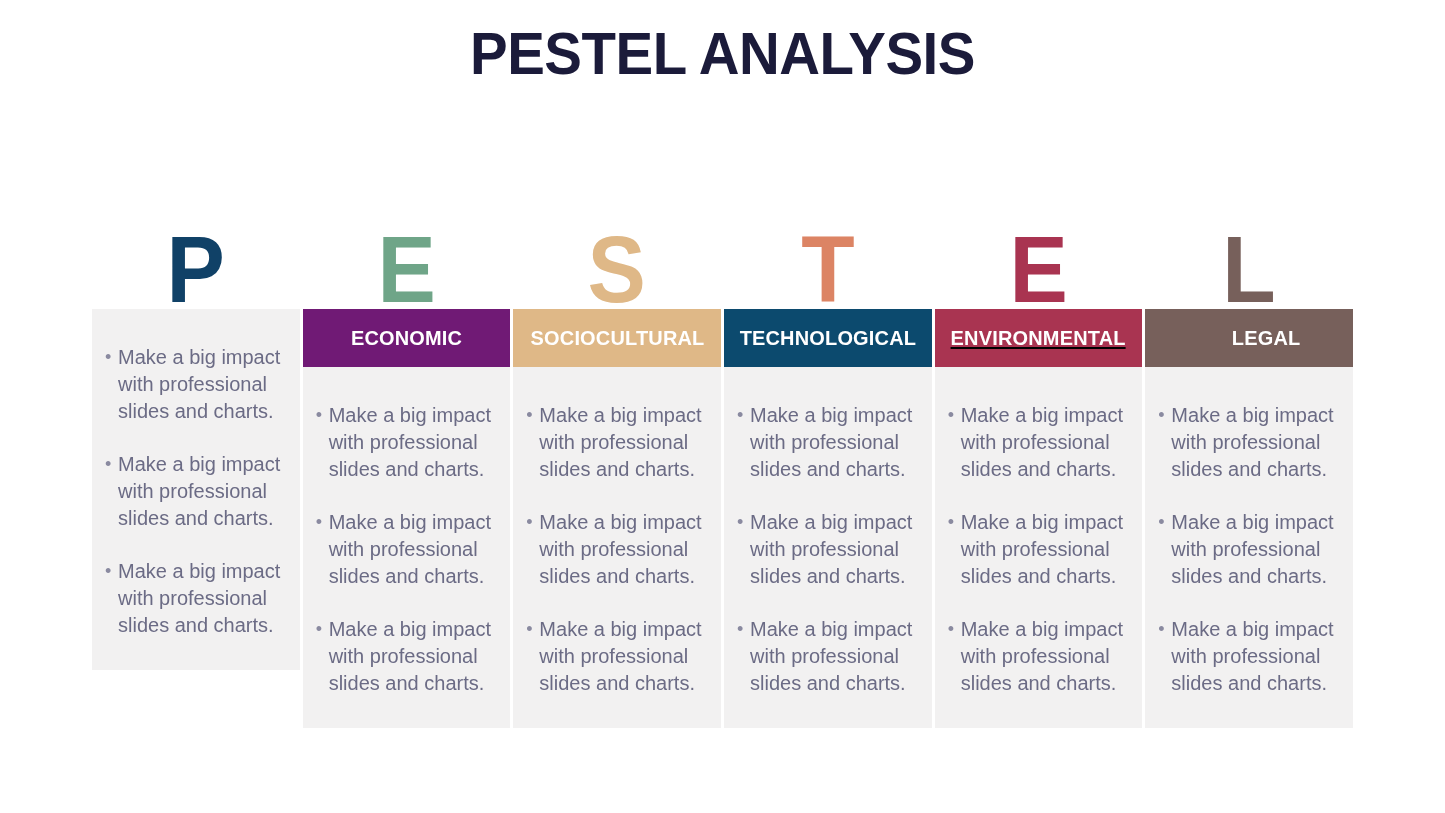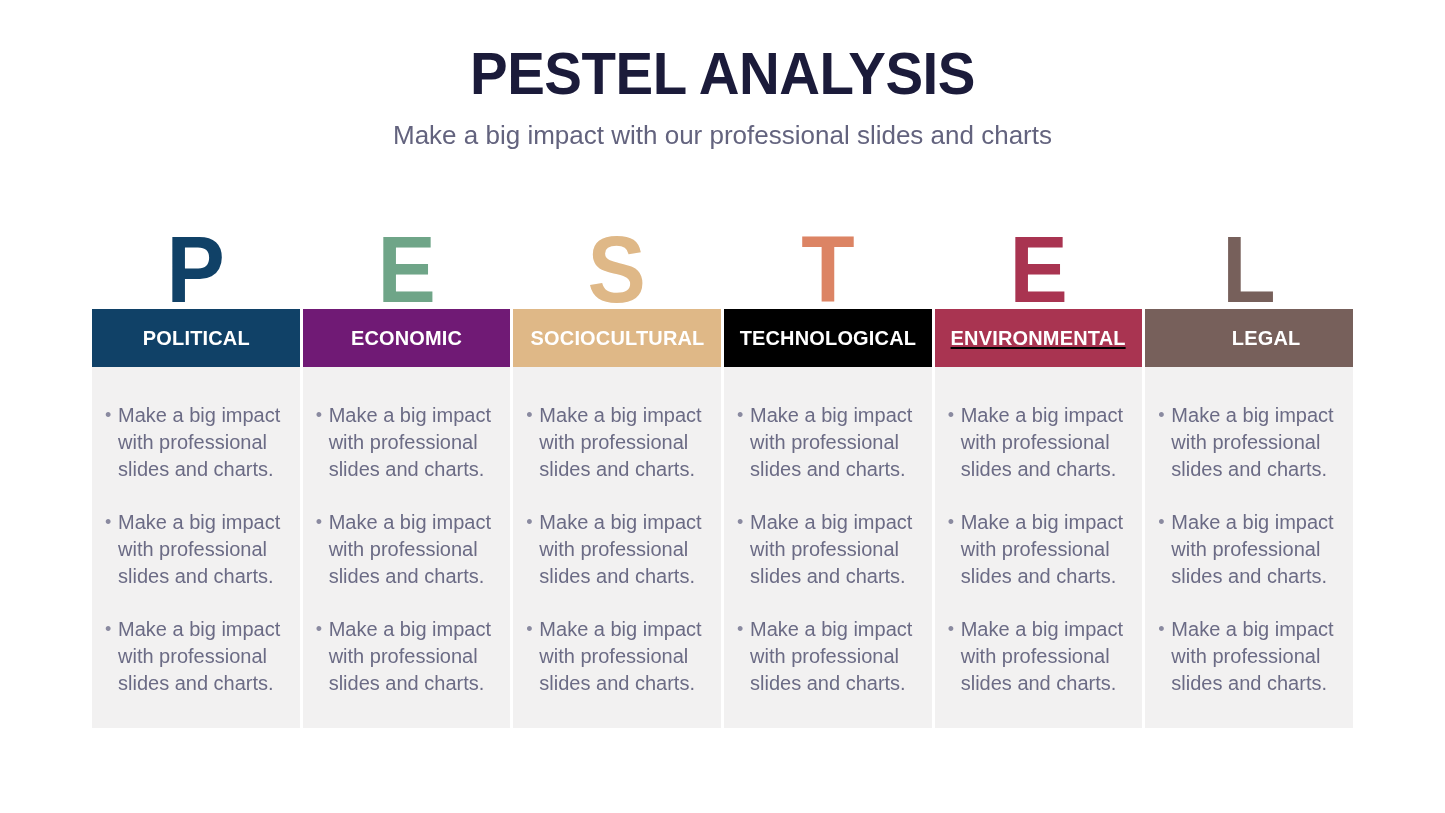--- a/index.html
+++ b/index.html
@@ -12,21 +12,21 @@
     height: 813px;
     font-family: "Liberation Sans", sans-serif;
     overflow: hidden;
     position: relative;
   }
 
   
   .slide-header {
     width: 100%;
     text-align: center;
-    padding-top: 44px;
+    padding-top: 24px;
     box-sizing: border-box;
   }
   .slide-title {
     font-family: "Liberation Sans", sans-serif;
     font-size: 60px;
     font-weight: 700;
     letter-spacing: -0.5px;
     color: #1b1b3a;
     line-height: 1.0;
     margin: 0;
@@ -131,30 +131,26 @@
     line-height: 27px;
     color: #6b6b85;
     flex: 1 1 auto;
   }
 </style>
 </head>
 <body style="background: rgb(255, 255, 255);">
 
 <div class="slide-header">
   <h1 class="slide-title" style="color: rgb(27, 27, 58);">PESTEL ANALYSIS</h1>
-  <p class="slide-subtitle" style="color: rgb(99, 99, 126);">Make a big impact with our professional slides and charts</p>
 </div>
 
 <div class="pestel-matrix" id="pestel-matrix">
     <div class="pestel-column">
       <div class="letter-zone">
         <span class="big-letter" style="color: rgb(16, 65, 103);">P</span>
-      </div>
-      <div class="cat-bar" style="background: rgb(16, 65, 103);">
-        <span class="cat-bar-label">POLITICAL</span>
       </div>
       <div class="cat-body" style="background: rgb(242, 241, 241);">
         <ul class="bullet-list">
           <li class="bullet-item">
             <span class="bullet-dot" style="color: rgb(138, 138, 160);">•</span>
             <span class="bullet-text" style="color: rgb(107, 107, 133);">Make a big impact with professional slides and charts.</span>
           </li>
           <li class="bullet-item">
             <span class="bullet-dot" style="color: rgb(138, 138, 160);">•</span>
             <span class="bullet-text" style="color: rgb(107, 107, 133);">Make a big impact with professional slides and charts.</span>
@@ -211,21 +207,21 @@
             <span class="bullet-dot" style="color: rgb(138, 138, 160);">•</span>
             <span class="bullet-text" style="color: rgb(107, 107, 133);">Make a big impact with professional slides and charts.</span>
           </li>
         </ul>
       </div>
     </div>
     <div class="pestel-column">
       <div class="letter-zone">
         <span class="big-letter" style="color: rgb(220, 132, 100);">T</span>
       </div>
-      <div class="cat-bar" style="background: #000000; align-items: center;">
+      <div class="cat-bar" style="background: #0c4a6e; align-items: center;">
         <span class="cat-bar-label">TECHNOLOGICAL</span>
       </div>
       <div class="cat-body" style="background: rgb(242, 241, 241);">
         <ul class="bullet-list">
           <li class="bullet-item">
             <span class="bullet-dot" style="color: rgb(138, 138, 160);">•</span>
             <span class="bullet-text" style="color: rgb(107, 107, 133);">Make a big impact with professional slides and charts.</span>
           </li>
           <li class="bullet-item">
             <span class="bullet-dot" style="color: rgb(138, 138, 160);">•</span>

